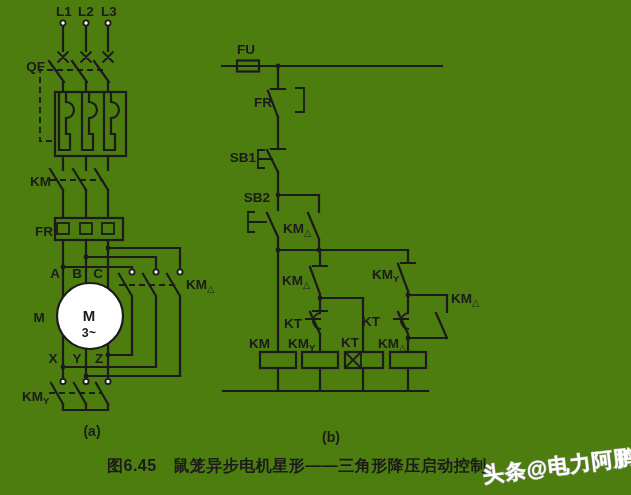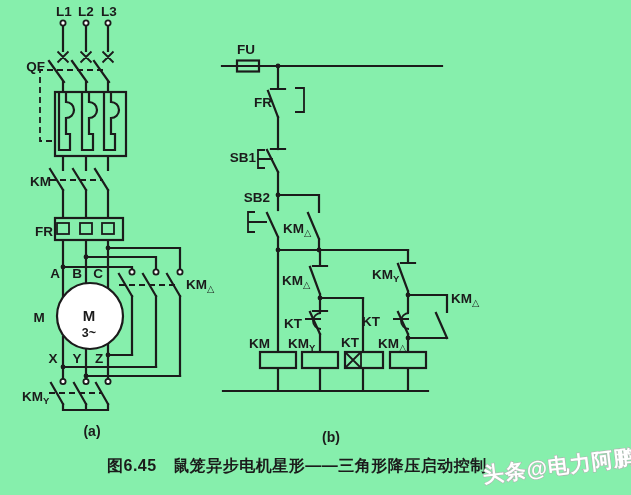--- a/index.html
+++ b/index.html
@@ -1,16 +1,16 @@
 <!DOCTYPE html>
 <html><head>
 <meta charset="utf-8">
 <style>
   html,body{margin:0;padding:0;background:#fff;}
-  .stage{position:relative;width:631px;height:495px;background:#86efac;overflow:hidden;
+  .stage{position:relative;width:631px;height:495px;background:#4d7c0f;overflow:hidden;
          font-family:"Liberation Sans","DejaVu Sans",sans-serif;}
   svg{position:absolute;left:0;top:0;}
   .wire{stroke:#1b1b1b;stroke-width:2.2;fill:none;stroke-linecap:square;}
   .thin{stroke:#1b1b1b;stroke-width:1.8;fill:none;}
   .dashed{stroke:#1b1b1b;stroke-width:1.8;fill:none;stroke-dasharray:6 4;}
   .term{fill:#ffffff;stroke:#1b1b1b;stroke-width:1.8;}
   .dot{fill:#1b1b1b;stroke:none;}
   .box{fill:none;stroke:#1b1b1b;stroke-width:2.2;}
   .coil{fill:none;stroke:#1b1b1b;stroke-width:2.2;}
   text{fill:#1b1b1b;font-weight:bold;font-size:13.5px;

